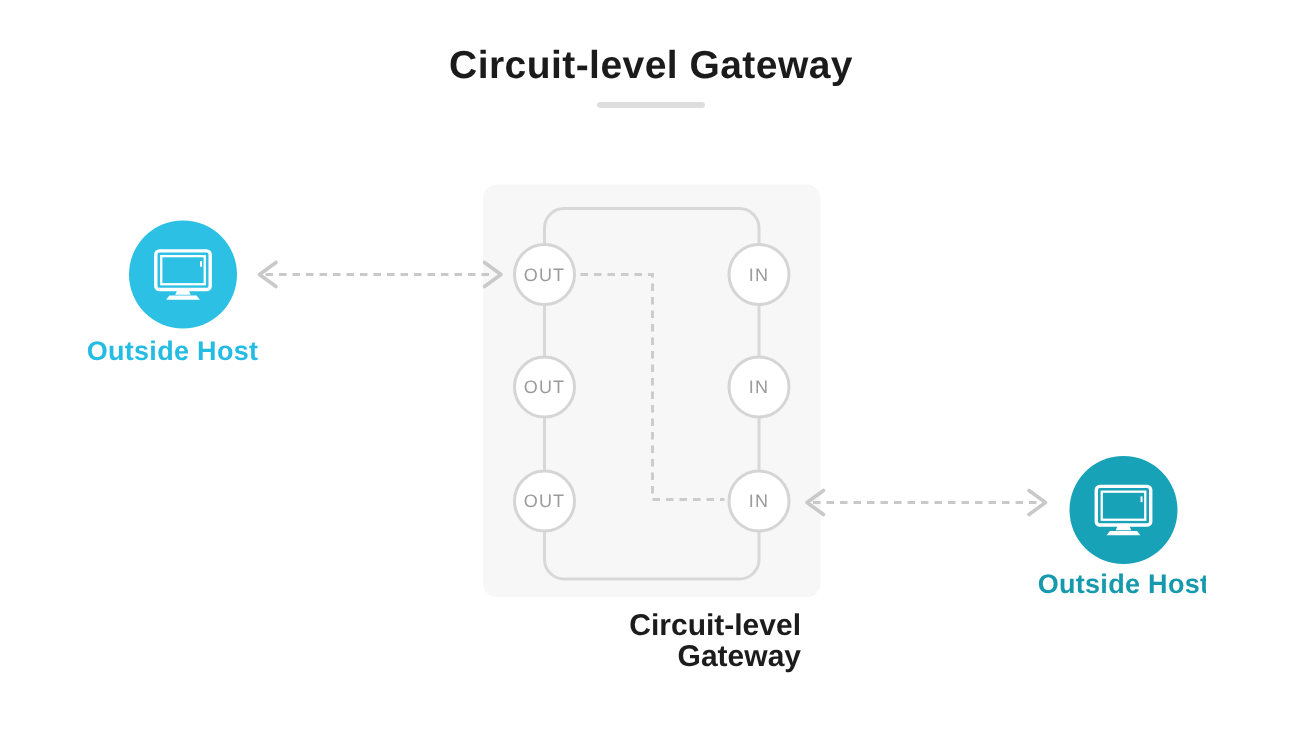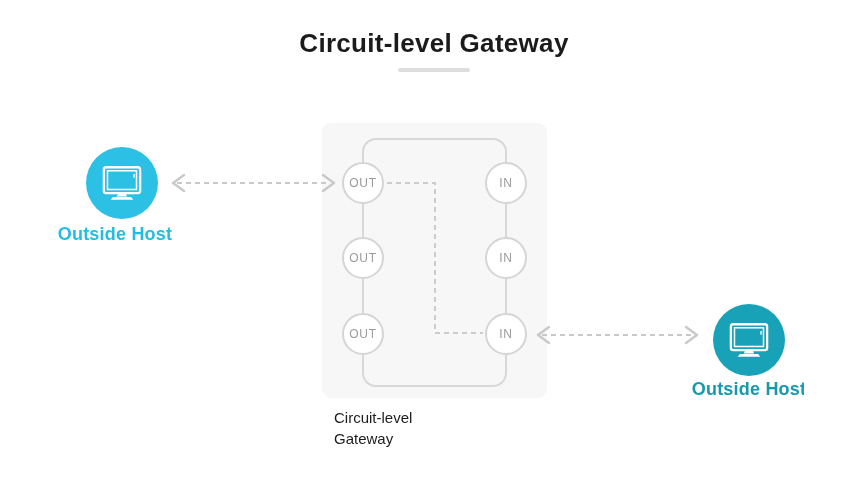--- a/index.html
+++ b/index.html
@@ -97,23 +97,23 @@
     letter-spacing: 0.2px;
   }
   .label-outside { left: 15px;  top: 224px; color: #25bce4; }
   .label-inside  { left: 649px; top: 379px; color: #1599ad; }
 
   .gateway-caption {
     position: absolute;
     left: 334px;
     top: 407px;
     width: 200px;
-    text-align: left;
-    font-size: 15px;
-    font-weight: 400;
+    text-align: right;
+    font-size: 20px;
+    font-weight: 700;
     line-height: 21px;
     color: #1c1c1c;
     white-space: pre-line;
   }
 </style>
 </head>
 <body>
 
 <div class="canvas">
 

